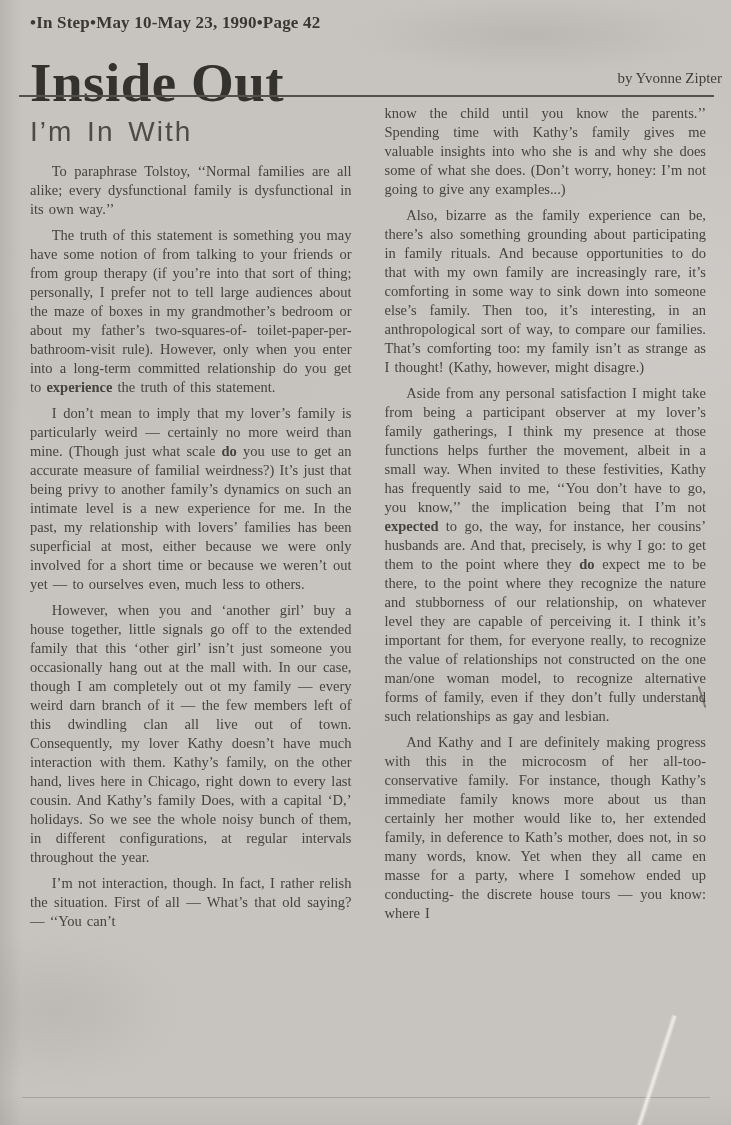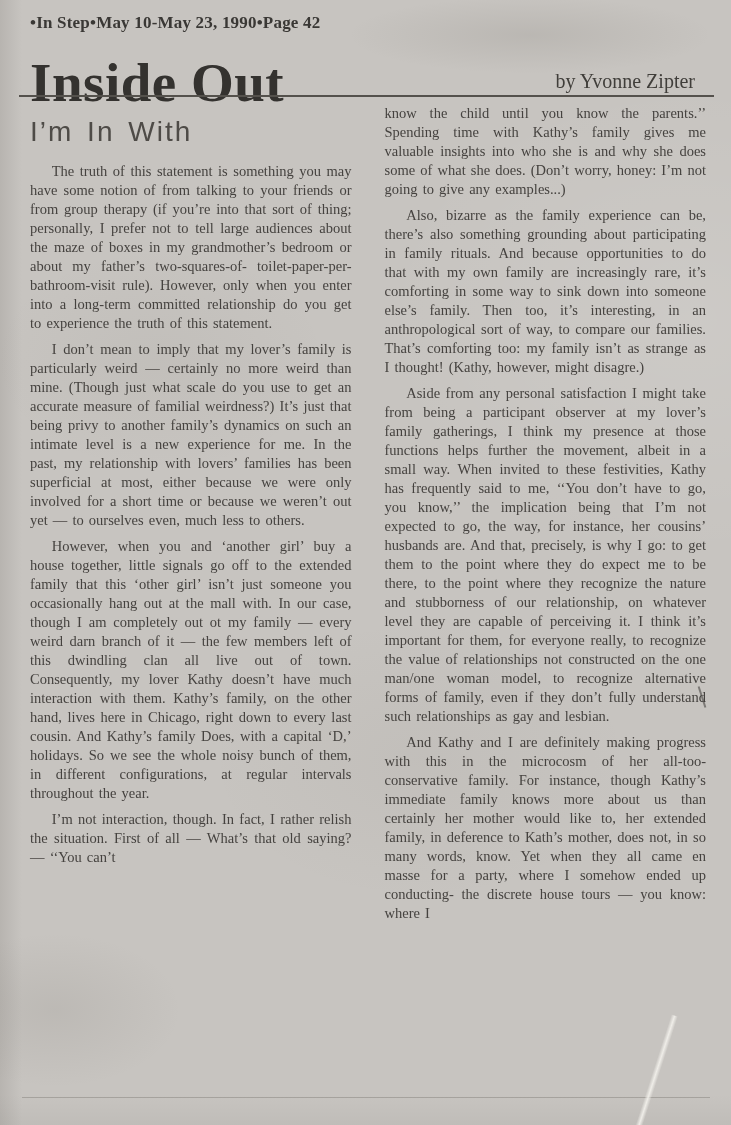--- a/index.html
+++ b/index.html
@@ -14,30 +14,30 @@
       radial-gradient(ellipse 300px 200px at 420px 760px, rgba(95,90,82,0.05), transparent 70%),
       linear-gradient(90deg, rgba(70,65,60,0.12), rgba(70,65,60,0) 22px),
       linear-gradient(0deg, rgba(70,65,60,0.06), rgba(70,65,60,0) 30px);
     font-family:"Liberation Serif", serif;
     color:#45423f;
   }
   .meta { position:absolute; top:13px; left:30px; font-size:17px; font-weight:bold;
           color:#3a3835; letter-spacing:0.2px; white-space:nowrap; }
   .masthead { position:absolute; top:48px; left:27px; margin:3px; font-size:55px;
           font-weight:bold; color:#34322f; letter-spacing:0.5px; font-family:"Liberation Serif", serif; }
-  .byline { position:absolute; top:70px; right:36px; font-size:20px; color:#403e3a; }
+  .byline { position:absolute; top:70px; right:9px; font-size:15px; color:#403e3a; }
   .rule { position:absolute; top:95px; left:19px; width:695px; height:2px; background:#54514c; }
   .columns { position:absolute; top:104px; left:30px; width:684px; display:flex; gap:25px; }
   .col { width:330px; }
   .headline { font-family:"Liberation Sans", sans-serif; font-size:28px; line-height:1.17;
           font-weight:400; color:#4e4b47; letter-spacing:2px; word-spacing:4px; margin:12px 0 13px 0; }
   .para { font-size:14.5px; line-height:19px; text-align:justify; margin:0 8px 7px 0;
           text-indent:1.5em; word-spacing:1.5px; color:#45423f; }
   .para.noindent { text-indent:0; }
-  .b { font-weight:normal; }
+  .b { font-weight:bold; }
   .streak { position:absolute; top:1012px; left:648px; width:7px; height:150px;
           transform:rotate(18deg); background:linear-gradient(90deg, transparent, rgba(241,239,234,0.95), transparent); }
   .fold-line { position:absolute; top:1097px; left:22px; width:688px; height:1px; background:rgba(90,86,80,0.30); }
   .tick-mark { position:absolute; top:686px; left:701px; width:2px; height:22px;
           transform:rotate(-18deg); background:rgba(62,60,56,0.55); }
 </style>
 </head>
 <body>
 
 <div class="page">
@@ -49,20 +49,21 @@
   <div class="byline">by Yvonne Zipter</div>
 
   <div class="rule"></div>
 
   <div class="columns">
     <div class="col">
       <h2 class="headline">
         <span>I’m In With</span><br>
       </h2>
       <div id="col-left">
+          <p class="para"><span>To paraphrase Tolstoy, ‘‘Normal families are all alike; every dysfunctional family is dysfunctional in its own way.’’</span></p>
           <p class="para"><span>The truth of this statement is something you may have some notion of from talking to your friends or from group therapy (if you’re into that sort of thing; personally, I prefer not to tell large audiences about the maze of boxes in my grandmother’s bedroom or about my father’s two-squares-of- toilet-paper-per-bathroom-visit rule). However, only when you enter into a long-term committed relationship do you get to </span><span class="b">experience</span><span> the truth of this statement.</span></p>
           <p class="para"><span>I don’t mean to imply that my lover’s family is particularly weird — certainly no more weird than mine. (Though just what scale </span><span class="b">do</span><span> you use to get an accurate measure of familial weirdness?) It’s just that being privy to another family’s dynamics on such an intimate level is a new experience for me. In the past, my relationship with lovers’ families has been superficial at most, either because we were only involved for a short time or because we weren’t out yet — to ourselves even, much less to others.</span></p>
           <p class="para"><span>However, when you and ‘another girl’ buy a house together, little signals go off to the extended family that this ‘other girl’ isn’t just someone you occasionally hang out at the mall with. In our case, though I am completely out ot my family — every weird darn branch of it — the few members left of this dwindling clan all live out of town. Consequently, my lover Kathy doesn’t have much interaction with them. Kathy’s family, on the other hand, lives here in Chicago, right down to every last cousin. And Kathy’s family Does, with a capital ‘D,’ holidays. So we see the whole noisy bunch of them, in different configurations, at regular intervals throughout the year.</span></p>
           <p class="para"><span>I’m not interaction, though. In fact, I rather relish the situation. First of all — What’s that old saying? — ‘‘You can’t</span></p>
         </div>
     </div>
     <div class="col" id="col-right">
         <p class="para noindent"><span>know the child until you know the parents.’’ Spending time with Kathy’s family gives me valuable insights into who she is and why she does some of what she does. (Don’t worry, honey: I’m not going to give any examples...)</span></p>
         <p class="para"><span>Also, bizarre as the family experience can be, there’s also something grounding about participating in family rituals. And because opportunities to do that with my own family are increasingly rare, it’s comforting in some way to sink down into someone else’s family. Then too, it’s interesting, in an anthropological sort of way, to compare our families. That’s comforting too: my family isn’t as strange as I thought! (Kathy, however, might disagre.)</span></p>
         <p class="para"><span>Aside from any personal satisfaction I might take from being a participant observer at my lover’s family gatherings, I think my presence at those functions helps further the movement, albeit in a small way. When invited to these festivities, Kathy has frequently said to me, ‘‘You don’t have to go, you know,’’ the implication being that I’m not </span><span class="b">expected</span><span> to go, the way, for instance, her cousins’ husbands are. And that, precisely, is why I go: to get them to the point where they </span><span class="b">do</span><span> expect me to be there, to the point where they recognize the nature and stubborness of our relationship, on whatever level they are capable of perceiving it. I think it’s important for them, for everyone really, to recognize the value of relationships not constructed on the one man/one woman model, to recognize alternative forms of family, even if they don’t fully understand such relationships as gay and lesbian.</span></p>

